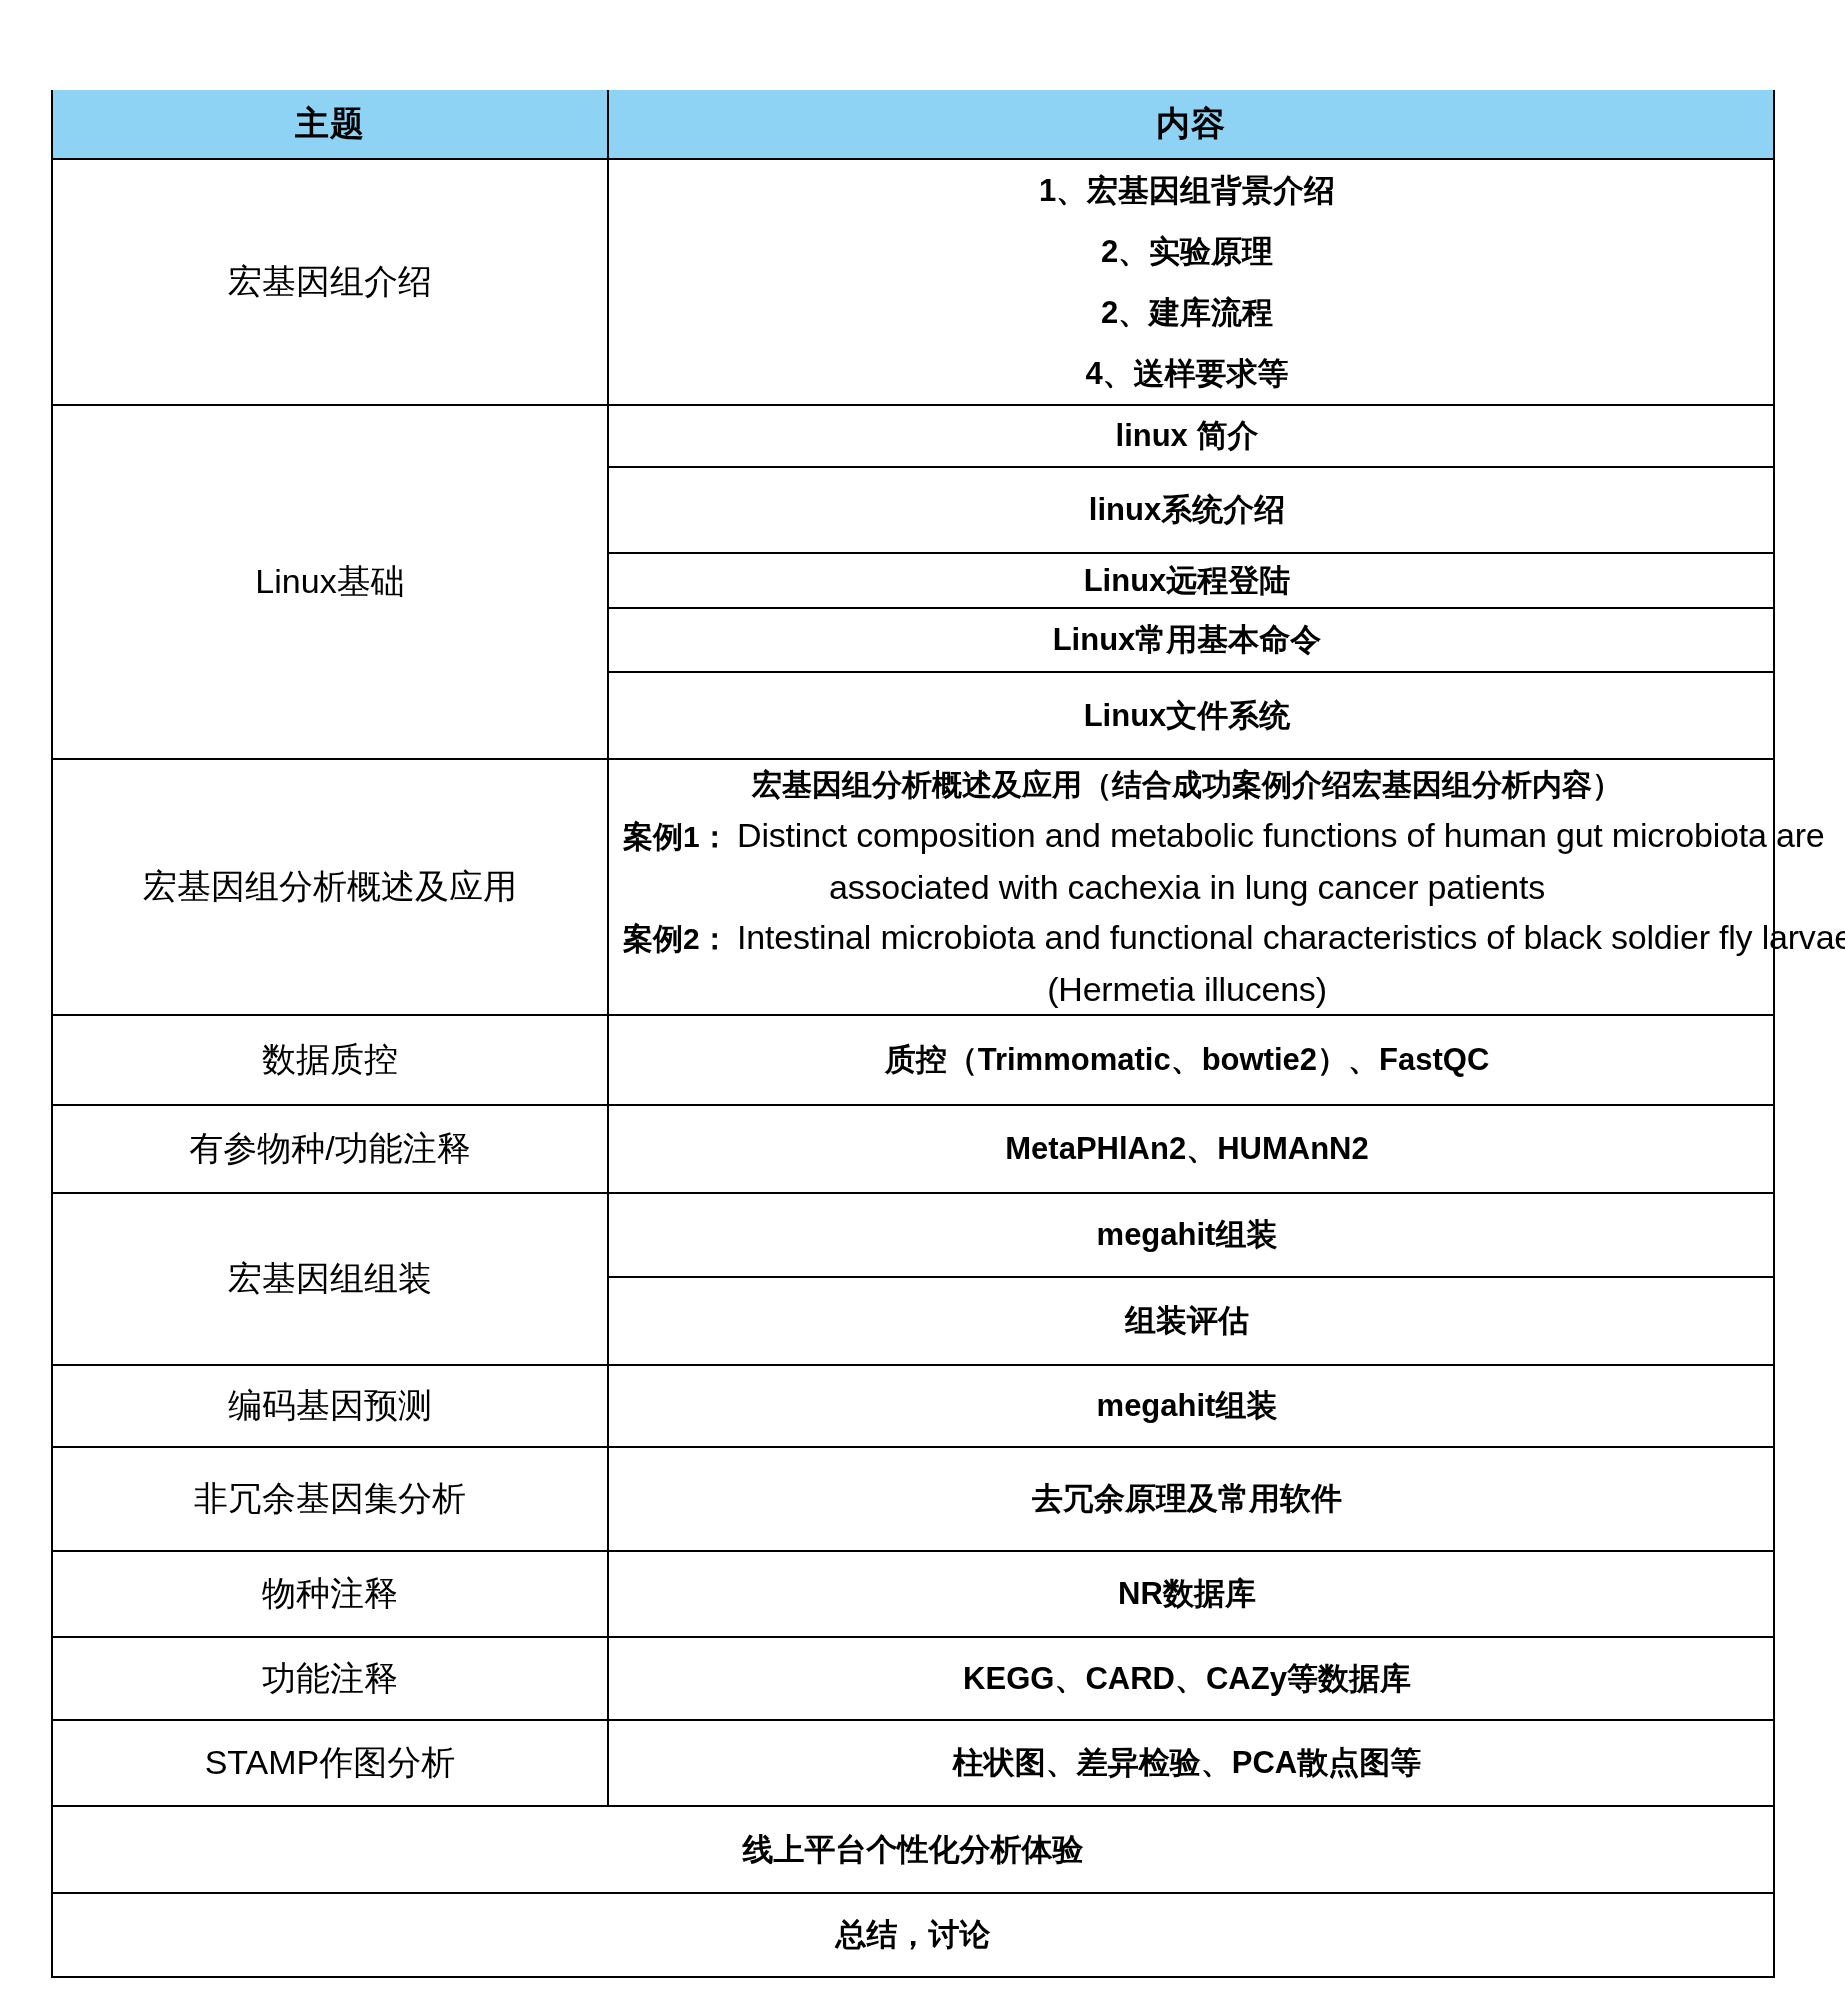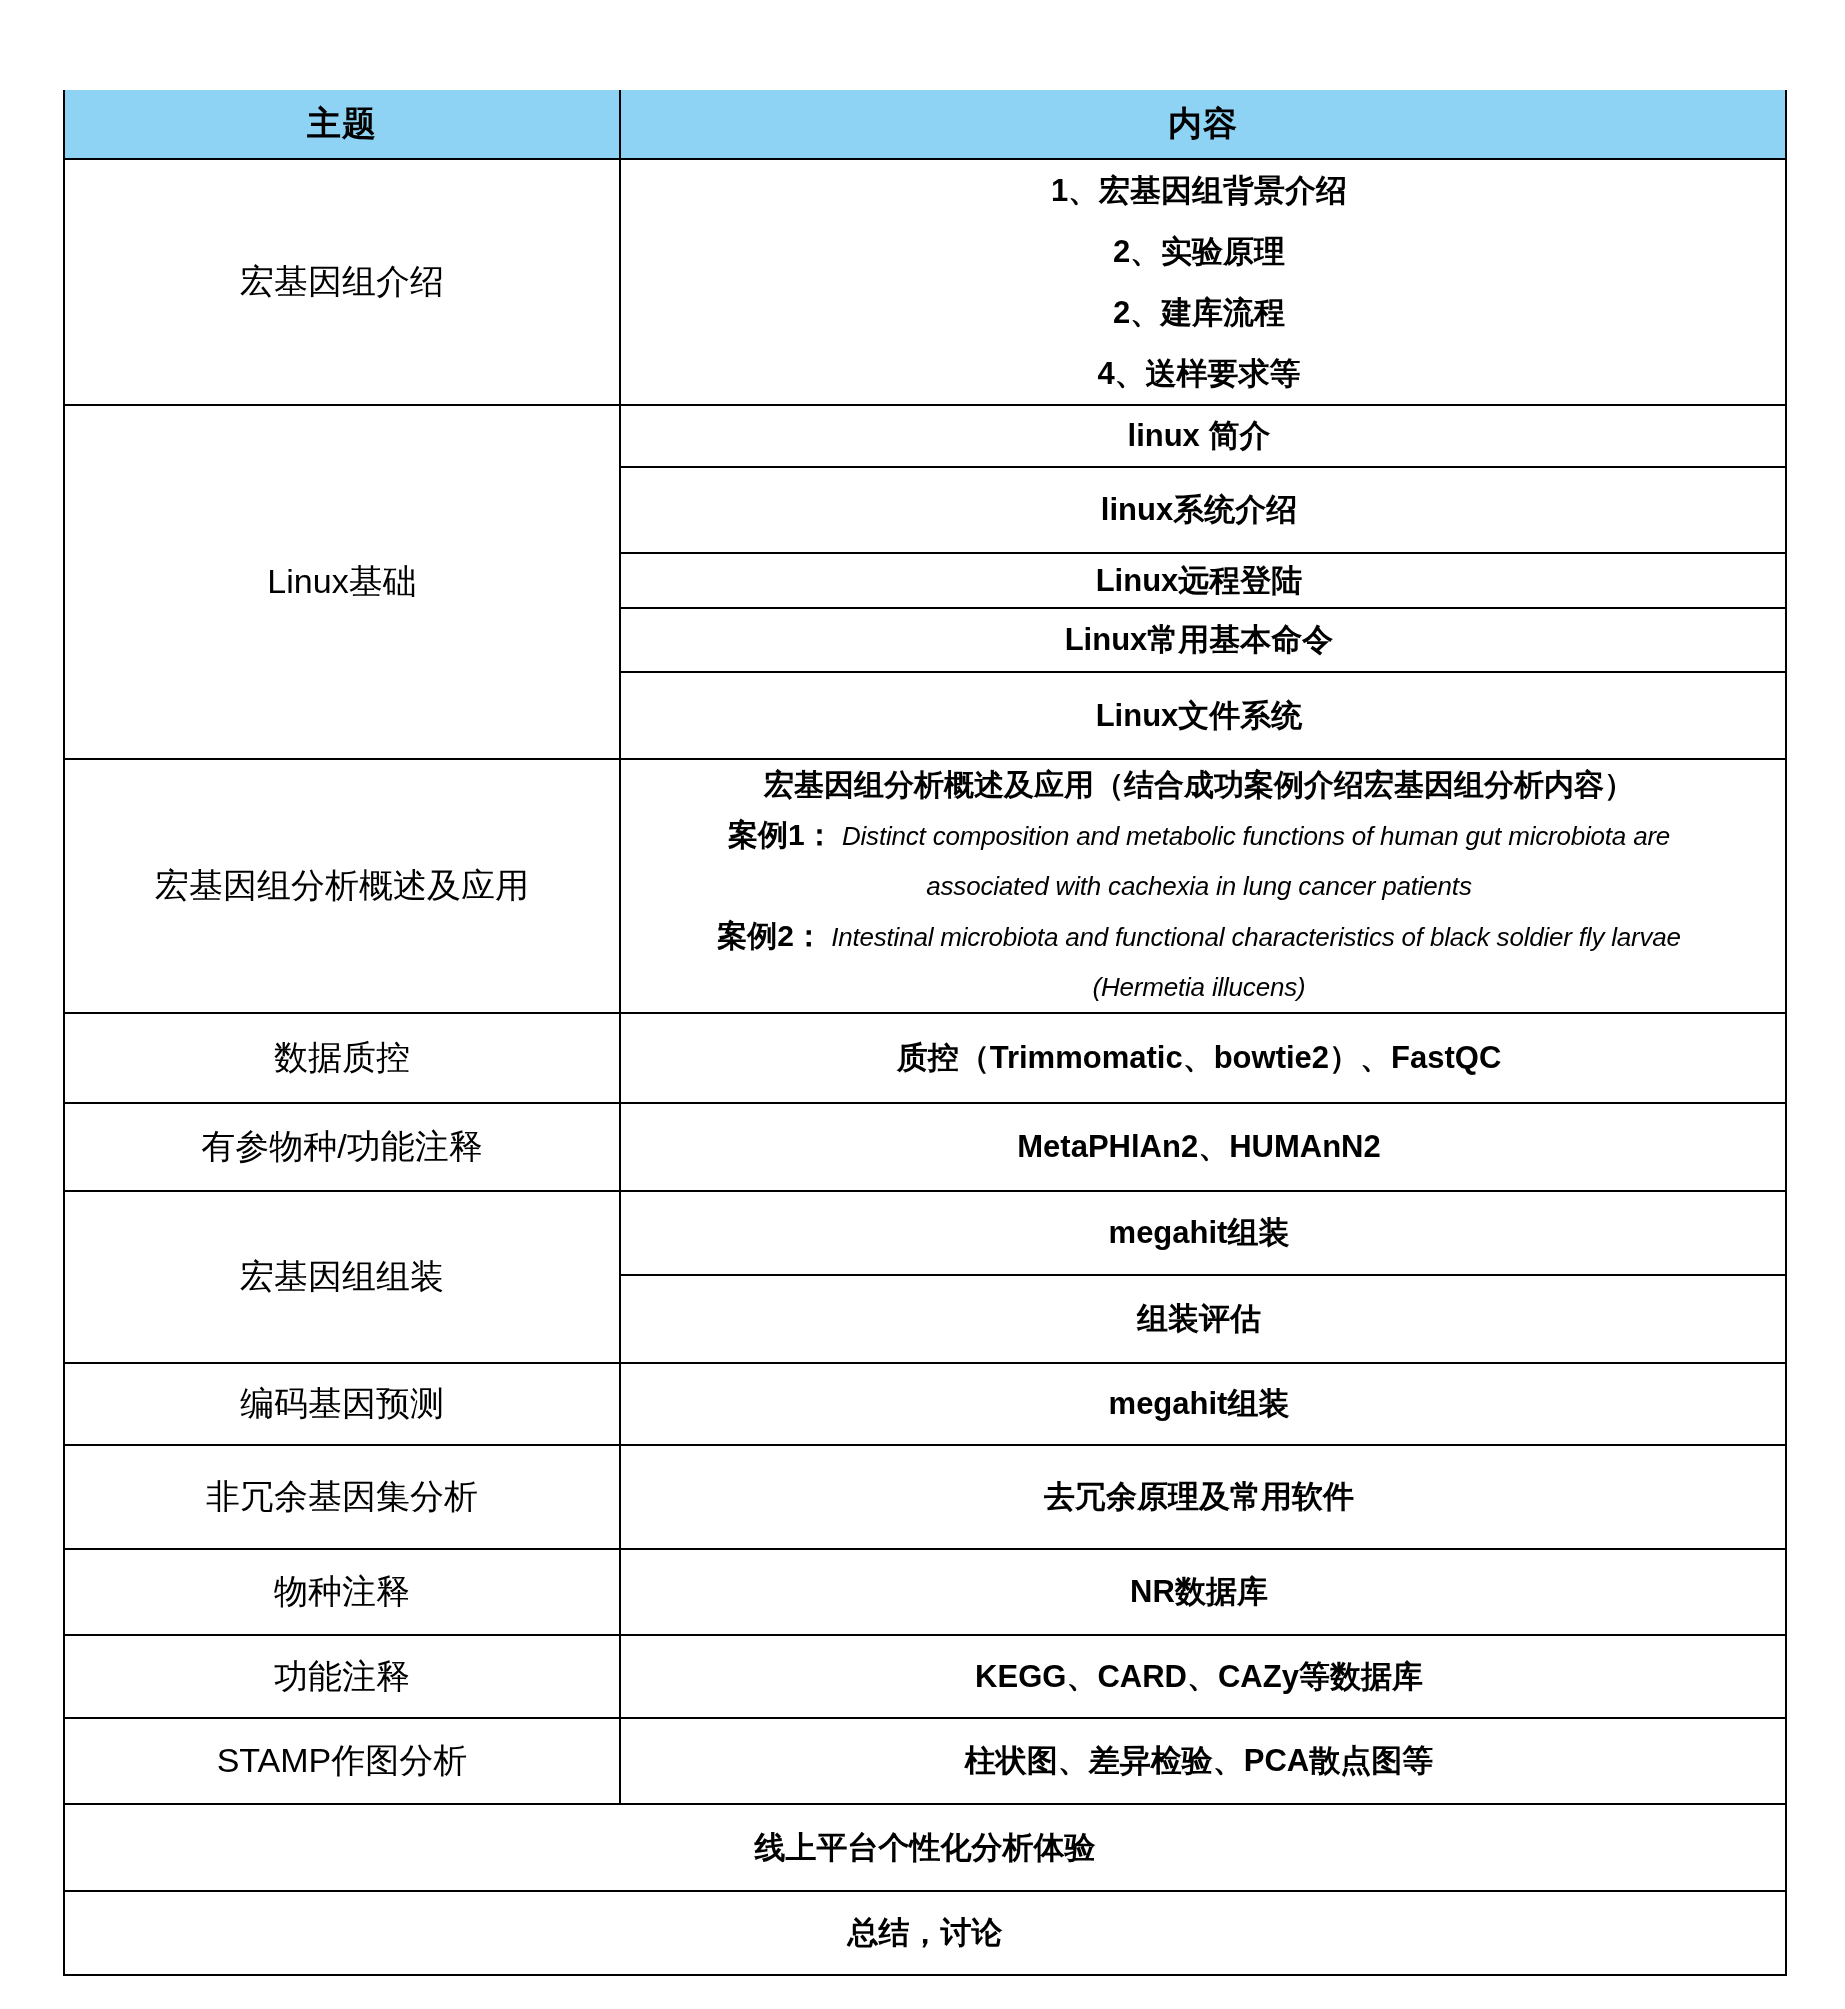--- a/index.html
+++ b/index.html
@@ -8,21 +8,21 @@
     background: #ffffff;
     width: 1846px;
     height: 2009px;
     font-family: "Liberation Sans", "DejaVu Sans", sans-serif;
     color: #000000;
   }
   .page { position: relative; width: 1846px; height: 2009px; background: #ffffff; }
 
   table.schedule {
     position: absolute;
-    left: 63px;
+    left: 51px;
     top: 90px;
     width: 1721px;
     border-collapse: collapse;
     table-layout: fixed;
   }
   col.c1 { width: 556px; }
   col.c2 { width: 1166px; }
 
   th, td { border: 2.8px solid #000000; }
 
@@ -54,21 +54,21 @@
     text-align: center;
     vertical-align: middle;
     font-size: 31px;
     font-weight: 700;
     border-radius: 16px;
   }
 
   .lines-lg div { line-height: 61px; }
 
   .an-line { line-height: 50px; font-size: 30px; font-weight: 700; white-space: nowrap; }
-  .en { font-size: 26px; font-weight: 400; letter-spacing: -0.2px; font-style: italic; }
+  .en { font-size: 34px; font-weight: 400; letter-spacing: -0.2px; }
   .an-line .en { margin-left: 7.4px; }
 </style>
 </head>
 <body>
 
 <div class="page">
   <table class="schedule">
     <colgroup>
       <col class="c1">
       <col class="c2">

